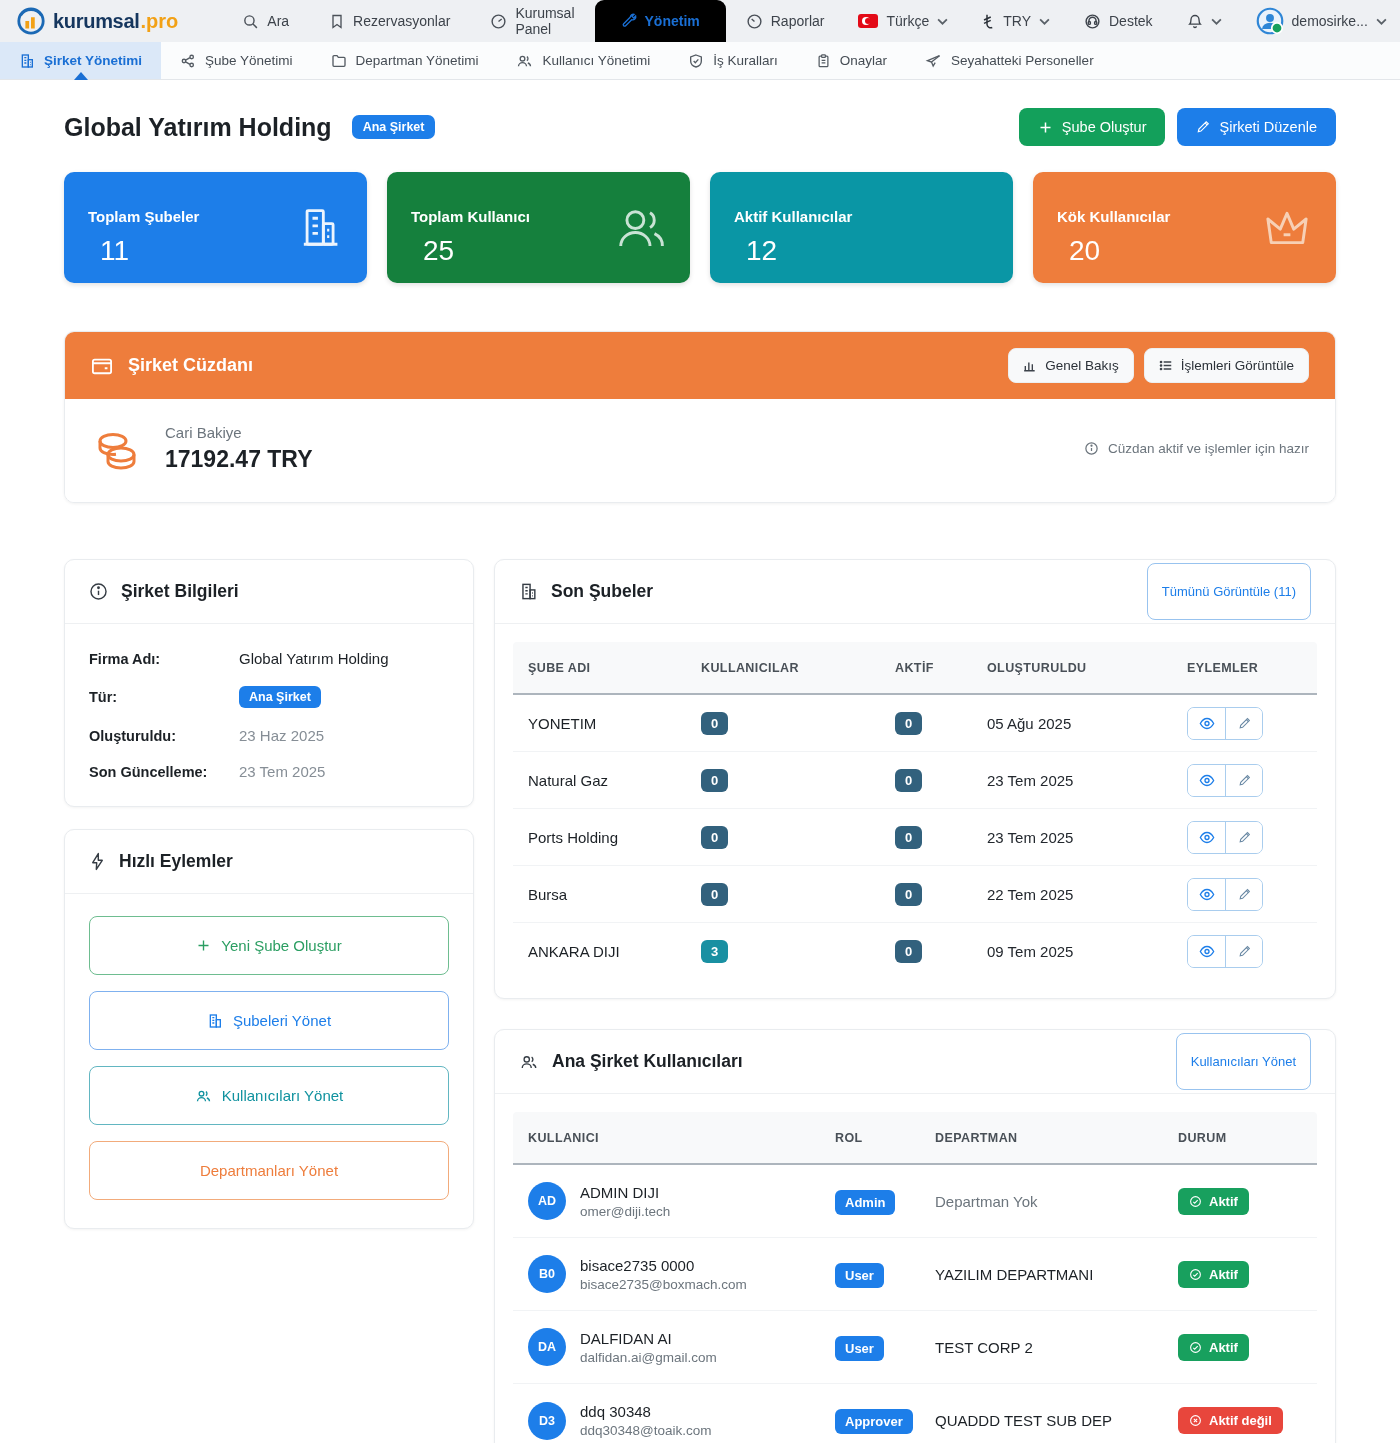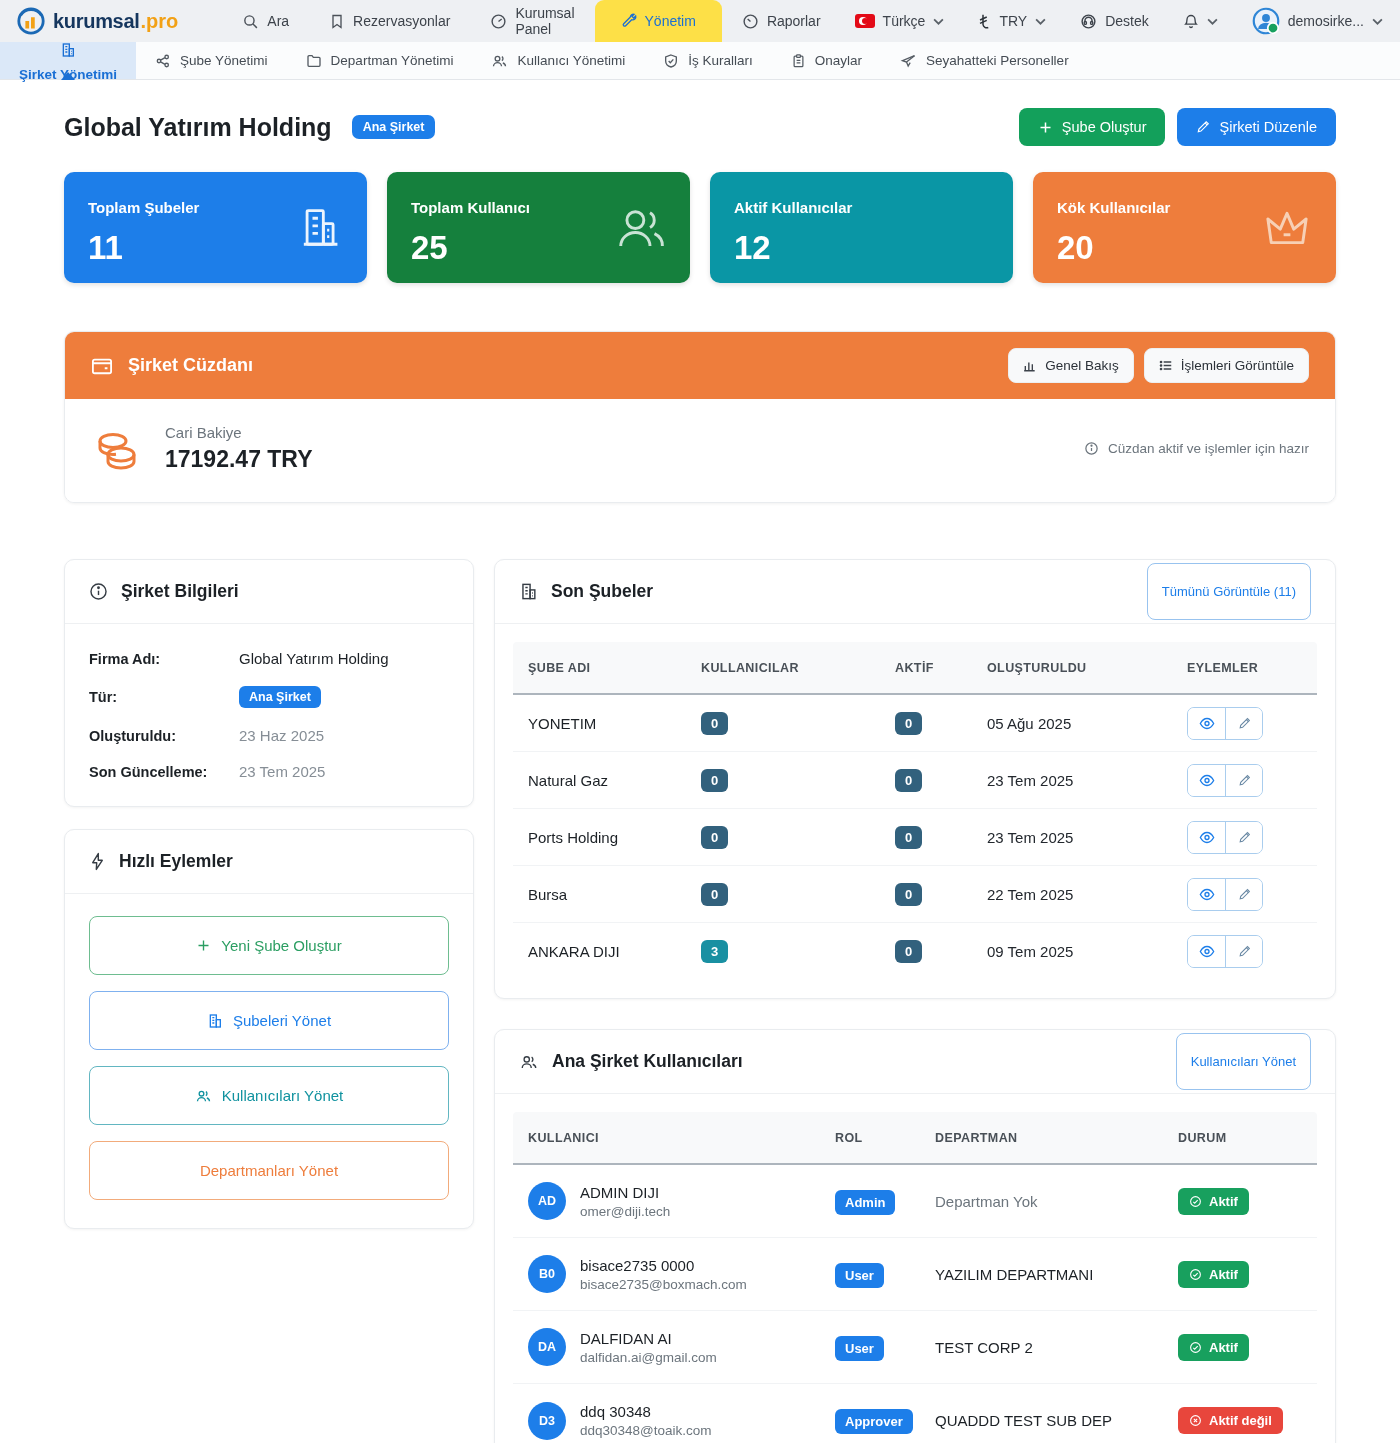--- a/index.html
+++ b/index.html
@@ -9,34 +9,34 @@
   .ic { display:inline-flex; align-items:center; justify-content:center; flex:none; }
 
   
   .topnav { height:42px; background:#eef0f3; display:flex; align-items:flex-end; padding:0 14px 0 16px; }
   .topnav-inner { display:flex; align-items:center; width:100%; height:42px; }
   .brand { display:flex; align-items:center; gap:7px; margin-right:44px; cursor:pointer; }
   .brand-name { font-size:20px; font-weight:700; color:#15365e; letter-spacing:-0.3px; }
   .brand-suffix { font-size:20px; font-weight:700; color:#f2a116; margin-left:-6px; }
   .topnav-item { display:flex; align-items:center; gap:8px; font-size:14px; color:#3d434b; padding:0 20px; height:42px; cursor:pointer; }
   .topnav-item .ic { color:#4a5058; }
-  .topnav-item.active { background:#fde047; border-radius:9px 9px 0 0; color:#1a6fd4; font-weight:400; padding:0 26px; }
+  .topnav-item.active { background:#000000; border-radius:9px 9px 0 0; color:#1a6fd4; font-weight:700; padding:0 26px; }
   .topnav-item.active .ic { color:#1a6fd4; }
   .topnav-right { margin-left:auto; display:flex; align-items:center; gap:6px; }
   .topnav-util { display:flex; align-items:center; gap:8px; font-size:14px; color:#3d434b; padding:0 14px; height:42px; cursor:pointer; }
   .chev { color:#5a6168; }
   .flag { width:20px; height:14px; background:#e30a17; border-radius:3px; position:relative; }
   .flag::before { content:""; position:absolute; left:4px; top:3px; width:8px; height:8px; border-radius:50%; background:#fff; }
   .flag::after { content:""; position:absolute; left:7px; top:4px; width:6px; height:6px; border-radius:50%; background:#e30a17; }
 
   
   .subnav { height:38px; background:#fbfcfd; border-bottom:1px solid #e3e6ea; display:flex; align-items:stretch; font-size:13.5px; color:#454c54; }
   .subnav-item { display:flex; align-items:center; gap:9px; padding:0 19px; cursor:pointer; position:relative; }
   .subnav-item .ic { color:#545b63; }
-  .subnav-item.active { background:#dbe8f8; color:#1a6fd4; font-weight:600;flex-direction:column; }
+  .subnav-item.active { background:#dbe8f8; color:#1a6fd4; font-weight:600; }
   .subnav-item.active .ic { color:#1a6fd4; }
   .subnav-item.active::after { content:""; position:absolute; left:50%; bottom:-1px; transform:translateX(-50%);
     border-left:7px solid transparent; border-right:7px solid transparent; border-bottom:8px solid #1a6fd4; }
 
   
   .content { padding:28px 64px 0; }
 
   .page-head { display:flex; align-items:center; margin-bottom:26px; }
   .page-title { font-size:25px; font-weight:700; color:#1c2126; }
   .badge-main { background:#1d7ee9; color:#fff; font-size:12.5px; font-weight:700; padding:5px 11px; border-radius:7px; margin-left:20px; }
@@ -45,22 +45,22 @@
   .btn-green { background:#13a05b; color:#fff; padding:11px 19px; }
   .btn-blue  { background:#1d7ee9; color:#fff; padding:11px 19px; }
 
   
   .stats { display:flex; gap:20px; margin-bottom:48px; }
   .stat { flex:1; height:111px; border-radius:10px; color:#fff; padding:21px 24px; position:relative; box-shadow:0 2px 5px rgba(0,0,0,.12); }
   .stat-blue  { background:#1d7ee9; }
   .stat-green { background:#15803d; }
   .stat-teal  { background:#0a96a5; }
   .stat-orange{ background:#ee7d3c; }
-  .stat-label { font-size:15px; font-weight:600; margin-top:6px; }
-  .stat-value { font-size:33px; font-weight:700; position:absolute; left:24px; bottom:16px; }
+  .stat-label { font-size:15px; font-weight:600; margin-top:15px; }
+  .stat-value { font-size:28px; font-weight:400; position:absolute; left:36px; bottom:16px; }
   .stat-icon { position:absolute; right:22px; top:50%; transform:translateY(-50%); opacity:.92; }
 
   
   .wallet { border:1px solid #e9ecef; border-radius:10px; overflow:hidden; margin-bottom:56px; box-shadow:0 1px 3px rgba(0,0,0,.06); }
   .wallet-head { background:#ee7d3c; height:67px; display:flex; align-items:center; padding:0 26px; color:#fff; }
   .wallet-title { font-size:18px; font-weight:700; margin-left:15px; }
   .wallet-head-actions { margin-left:auto; display:flex; gap:10px; }
   .btn-light { background:#f8f9fa; color:#2b3138; border:1px solid #eceff1; border-radius:8px; padding:9px 14px; font-size:13.5px; display:inline-flex; align-items:center; gap:8px; cursor:pointer; font-family:inherit; }
   .btn-light .ic { color:#3d434b; }
   .wallet-body { background:#fff; display:flex; align-items:center; padding:25px 26px 29px; }

